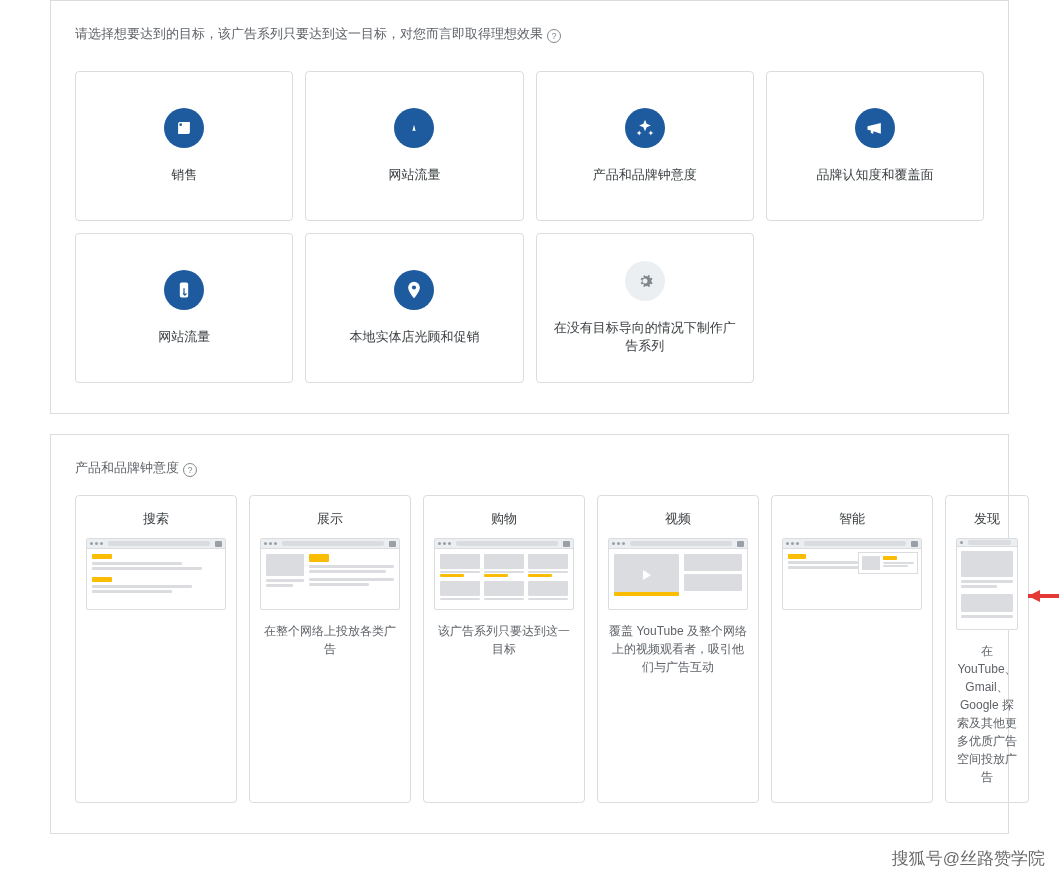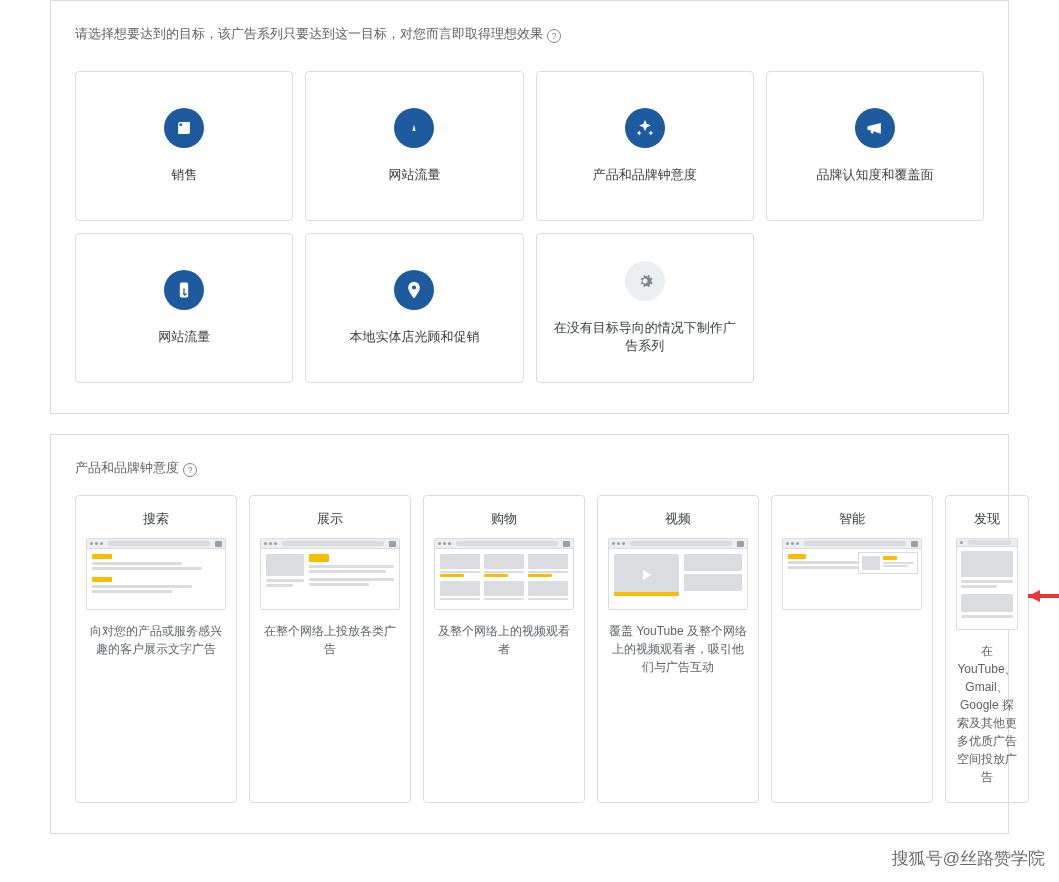--- a/index.html
+++ b/index.html
@@ -132,21 +132,20 @@
           </div>
         <div class="body">
           <div class="ybar" style="width:20px;height:5px;margin-bottom:3px;"></div>
           <div class="bar" style="width:90px;height:3px;margin-bottom:2px;"></div>
           <div class="bar" style="width:110px;height:3px;margin-bottom:7px;"></div>
           <div class="ybar" style="width:20px;height:5px;margin-bottom:3px;"></div>
           <div class="bar" style="width:100px;height:3px;margin-bottom:2px;"></div>
           <div class="bar" style="width:80px;height:3px;"></div>
         </div>
       </div>
-      <div class="type-desc">向对您的产品或服务感兴趣的客户展示文字广告</div>
     </div>
 
     <div class="type-card">
       <div class="type-title">展示</div>
       <div class="preview">
         <div class="topbar">
             <span class="dot"></span>
             <span class="dot"></span>
             <span class="dot"></span>
             <span class="url"></span>
@@ -203,21 +202,21 @@
           <div>
               <div class="bar" style="height:15px;margin-bottom:2px;"></div>
               <div class="bar" style="height:2px;"></div>
             </div>
           <div>
               <div class="bar" style="height:15px;margin-bottom:2px;"></div>
               <div class="bar" style="height:2px;"></div>
             </div>
         </div>
       </div>
-      <div class="type-desc">及整个网络上的视频观看者</div>
+      <div class="type-desc">该广告系列只要达到这一目标</div>
     </div>
 
     <div class="type-card">
       <div class="type-title">视频</div>
       <div class="preview">
         <div class="topbar">
             <span class="dot"></span>
             <span class="dot"></span>
             <span class="dot"></span>
             <span class="url"></span>

